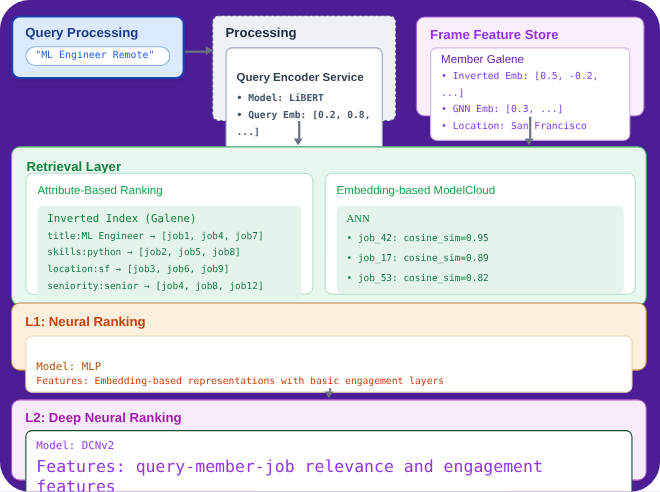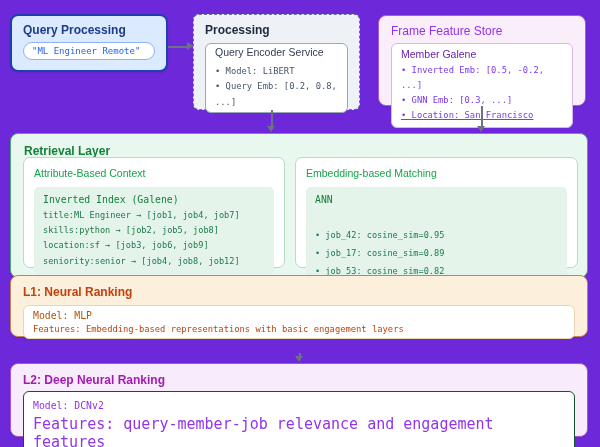--- a/index.html
+++ b/index.html
@@ -1,66 +1,66 @@
 <!DOCTYPE html>
 <html style="--query-bg: #dbeafe; --query-border: #1e40af; --query-title: #1e3a8a; --query-text: #2563eb; --cloud-bg: #eef1f6; --cloud-border: #64748b; --cloud-title: #1e293b; --cloud-text: #45566b; --store-bg: #faeefb; --store-border: #a65fd6; --store-title: #9333ea; --store-text: #7c3aed; --retrieval-bg: #e9f8ef; --retrieval-border: #4ca877; --retrieval-title: #15803d; --retrieval-sub: #16a34a; --retrieval-code-bg: #e4f4ea; --retrieval-text: #1d7a4a; --l1-bg: #fcf0dd; --l1-border: #c08552; --l1-title: #c2410c; --l1-text: #c2410c; --l2-bg: #f8ebfb; --l2-border: #a855c7; --l2-title: #a21caf; --l2-text: #9333ea; --arrow: #6b7280;"><head>
 <meta charset="utf-8">
 <style>
   html,body{margin:0;padding:0;background:#ffffff;}
-  .canvas{position:relative;width:600px;height:447px;background:#6d28d9;
-    font-family:"Liberation Sans",sans-serif;overflow:hidden;}
+  .canvas{position:relative;width:600px;height:447px;background:#4c1d95;
+    font-family:"Liberation Sans",sans-serif;overflow:hidden;border-radius:27px;}
   .node{position:absolute;box-sizing:border-box;border-radius:8px;
     box-shadow:0 1px 2px rgba(15,23,42,.10);}
   .mono{font-family:"DejaVu Sans Mono","Liberation Mono",monospace;}
 
   
   #qp{left:10px;top:14px;width:158px;height:58px;background:var(--query-bg,#dbeafe);
     border:2px solid var(--query-border,#1e40af);padding:7px 11px;}
   #qp .t{font-size:12px;font-weight:bold;color:var(--query-title,#1e3a8a);}
   #qp .pill{margin-top:5px;background:#fff;border:1px solid #8db4f0;border-radius:9px;
     font-size:9px;color:var(--query-text,#2563eb);padding:3px 8px;}
 
   
   #mc{left:193px;top:14px;width:167px;height:96px;background:var(--cloud-bg,#eef1f6);
     border:1.5px dashed var(--cloud-border,#64748b);border-radius:6px;padding:8px 11px;box-shadow:none;}
   #mc .t{font-size:12px;font-weight:bold;color:var(--cloud-title,#1e293b);}
-  #mc .inner{margin-top:6px;background:#fff;border:1px solid #9aa7b8;border-radius:6px;padding:2px 9px;}
+  #mc .inner{margin-top:6px;background:#fff;border:1px solid #9aa7b8;border-radius:6px;padding:21px 9px;font-weight:bold;}
   #mc .it{font-size:10.5px;color:#334155;margin-bottom:6px;}
   #mc .li{font-size:8.8px;color:var(--cloud-text,#45566b);line-height:1.75;}
 
   
   #ffs{left:378px;top:15px;width:208px;height:91px;background:var(--store-bg,#faeefb);
     border:1.5px solid var(--store-border,#a65fd6);padding:8px 12px;}
-  #ffs .t{font-size:12px;font-weight:normal;color:var(--store-title,#9333ea);}
+  #ffs .t{font-size:12px;font-weight:bold;color:var(--store-title,#9333ea);}
   #ffs .inner{margin-top:5px;background:#fff;border:1px solid #d7b6ea;border-radius:6px;padding:4px 9px;}
   #ffs .it{font-size:10.5px;color:#6b21a8;margin-bottom:3px;}
   #ffs .li{font-size:8.8px;color:var(--store-text,#7c3aed);line-height:1.7;}
-  #ffs .li.underline{text-decoration:underline;}
+  #ffs .li.underline{}
 
   
   #ret{left:10px;top:133px;width:578px;height:145px;background:var(--retrieval-bg,#e9f8ef);
     border:1.5px solid var(--retrieval-border,#4ca877);}
   #ret .t{position:absolute;left:13px;top:10px;font-size:12px;font-weight:bold;
     color:var(--retrieval-title,#15803d);}
   .sub{position:absolute;top:23px;height:111px;background:#fff;border:1px solid #b5dcc5;
     border-radius:7px;padding:9px 10px;box-sizing:border-box;}
   #sub-attr{left:12px;width:262px;}
   #sub-emb{left:284px;width:283px;}
   .sub .st{font-size:10.5px;color:var(--retrieval-sub,#16a34a);}
   .code{margin-top:8px;background:var(--retrieval-code-bg,#e4f4ea);border-radius:5px;padding:5px 9px;}
   .code .ct{font-size:9.8px;color:#15803d;line-height:1.6;}
   .code .cl{font-size:8.6px;color:var(--retrieval-text,#1d7a4a);line-height:1.78;}
   #sub-emb .code .cl{line-height:2.1;}
-  #sub-emb .code .ct{margin-bottom:18px;}
+  #sub-emb .code .ct{margin-bottom:0;font-family:Liberation Serif, serif;}
 
   
   #l1{left:10px;top:275px;width:578px;height:62px;background:var(--l1-bg,#fcf0dd);
     border:1.5px solid var(--l1-border,#c08552);padding:9px 12px;}
   #l1 .t{font-size:12px;font-weight:bold;color:var(--l1-title,#c2410c);}
-  #l1 .inner{margin-top:6px;background:#fff;border:1px solid #ecd5b0;border-radius:6px;padding:2px 9px 4px;}
+  #l1 .inner{margin-top:6px;background:#fff;border:1px solid #ecd5b0;border-radius:6px;padding:20px 9px 4px;}
   #l1 .m{font-size:9.8px;color:#b45309;line-height:1.6;}
   #l1 .f{font-size:8.8px;color:var(--l1-text,#c2410c);}
 
   
   #l2{left:10px;top:363px;width:578px;height:74px;background:var(--l2-bg,#f8ebfb);
     border:1.5px solid var(--l2-border,#a855c7);padding:9px 12px;}
   #l2 .t{font-size:12px;font-weight:bold;color:var(--l2-title,#a21caf);}
   #l2 .inner{margin-top:4px;background:#fff;border:1px solid #14532d;border-radius:6px;padding:5px 9px 6px;}
   #l2 .m{font-size:9.8px;color:var(--l2-text,#9333ea);line-height:1.8;}
   #l2 .f{font-size:15px;color:var(--l2-text,#9333ea);}
@@ -113,32 +113,32 @@
     </div>
   </div>
 
   <div class="v-arrow" id="ar-mc"></div>
   <div class="v-arrow" id="ar-ffs"></div>
 
   <div class="node" id="ret">
     <div class="t">Retrieval Layer</div>
 
     <div class="sub" id="sub-attr">
-      <div class="st">Attribute-Based Context</div>
+      <div class="st">Attribute-Based Ranking</div>
       <div class="code">
         <div class="ct mono">Inverted Index (Galene)</div>
         <div class="cl mono">title:ML Engineer → [job1, job4, job7]</div>
         <div class="cl mono">skills:python → [job2, job5, job8]</div>
         <div class="cl mono">location:sf → [job3, job6, job9]</div>
         <div class="cl mono">seniority:senior → [job4, job8, job12]</div>
       </div>
     </div>
 
     <div class="sub" id="sub-emb">
-      <div class="st">Embedding-based Matching</div>
+      <div class="st">Embedding-based ModelCloud</div>
       <div class="code">
         <div class="ct mono">ANN</div>
         <div class="cl mono bullet">job_42: cosine_sim=0.95</div>
         <div class="cl mono bullet">job_17: cosine_sim=0.89</div>
         <div class="cl mono bullet">job_53: cosine_sim=0.82</div>
       </div>
     </div>
   </div>
 
   <div class="v-arrow" id="ar-ret"></div>

